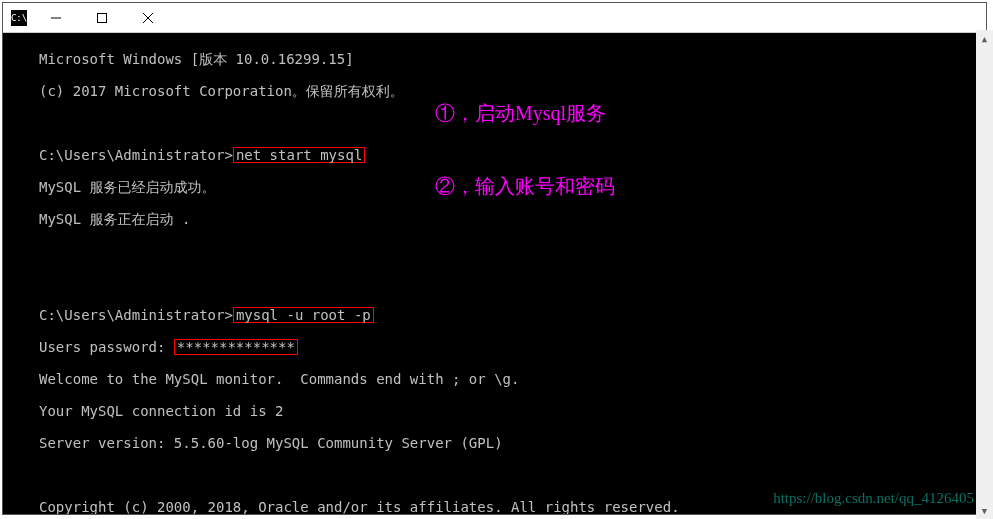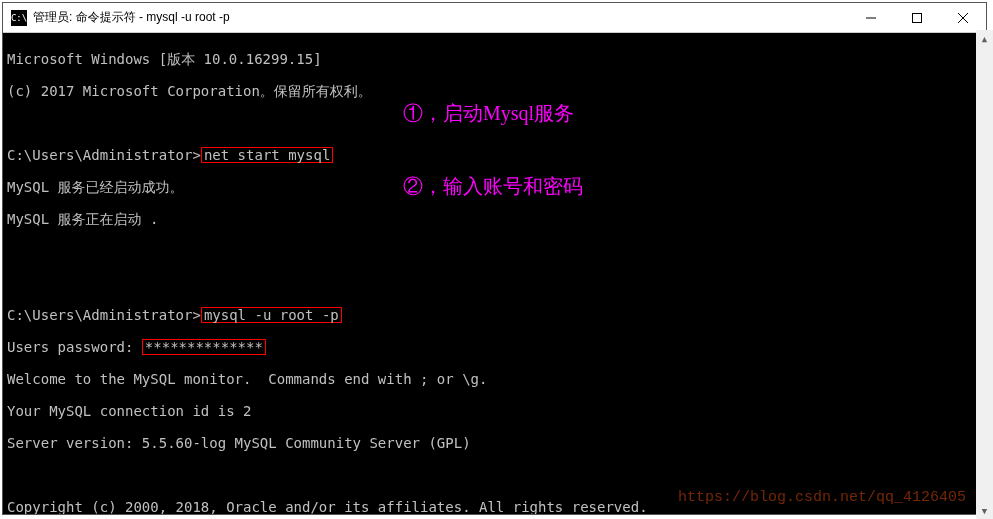--- a/index.html
+++ b/index.html
@@ -63,42 +63,43 @@
       flex: 1;
       background: #000;
       color: #c0c0c0;
       font-family: "NSimSun", "SimSun", "Consolas", monospace;
       font-size: 14px;
       line-height: 16px;
       padding: 2px 4px;
       position: relative;
       white-space: pre;
       overflow: hidden;
+      margin-left: 32px;
     }
     .line { white-space: pre; }
     .hl-box {
       border: 1px solid #ff0000;
       display: inline-block;
       padding: 0 2px;
       line-height: 14px;
     }
     .annotation {
       position: absolute;
       color: #ff00ff;
       font-size: 20px;
       font-family: "SimSun", serif;
       white-space: nowrap;
     }
     .watermark {
       position: absolute;
       bottom: 8px;
-      right: 20px;
-      color: #c2410c;
+      right: 12px;
+      color: #14b8a6;
       font-size: 15px;
-      font-family: Liberation Mono, monospace;
+      font-family: Liberation Serif, serif;
       opacity: 0.6;
     }
     .scrollbar {
       width: 17px;
       background: #f0f0f0;
       position: absolute;
       right: 0;
       top: 30px;
       bottom: 0;
       display: flex;
@@ -113,21 +114,20 @@
       font-size: 9px;
     }
     .scroll-track { flex: 1; }
   </style>
 </head>
 <body>
 
 <div class="window">
   <div class="titlebar">
     <div class="titlebar-icon">C:\</div>
-    <div class="titlebar-text">管理员: 命令提示符 - mysql  -u root -p</div>
     <div class="win-controls">
       <div class="win-btn">
         <svg viewBox="0 0 10 10">
             <line x1="0" y1="5" x2="10" y2="5" stroke="#000" stroke-width="1"></line>
           </svg>
       </div>
       <div class="win-btn">
         <svg viewBox="0 0 10 10">
             <rect x="0.5" y="0.5" width="9" height="9" fill="none" stroke="#000" stroke-width="1"></rect>
           </svg>

